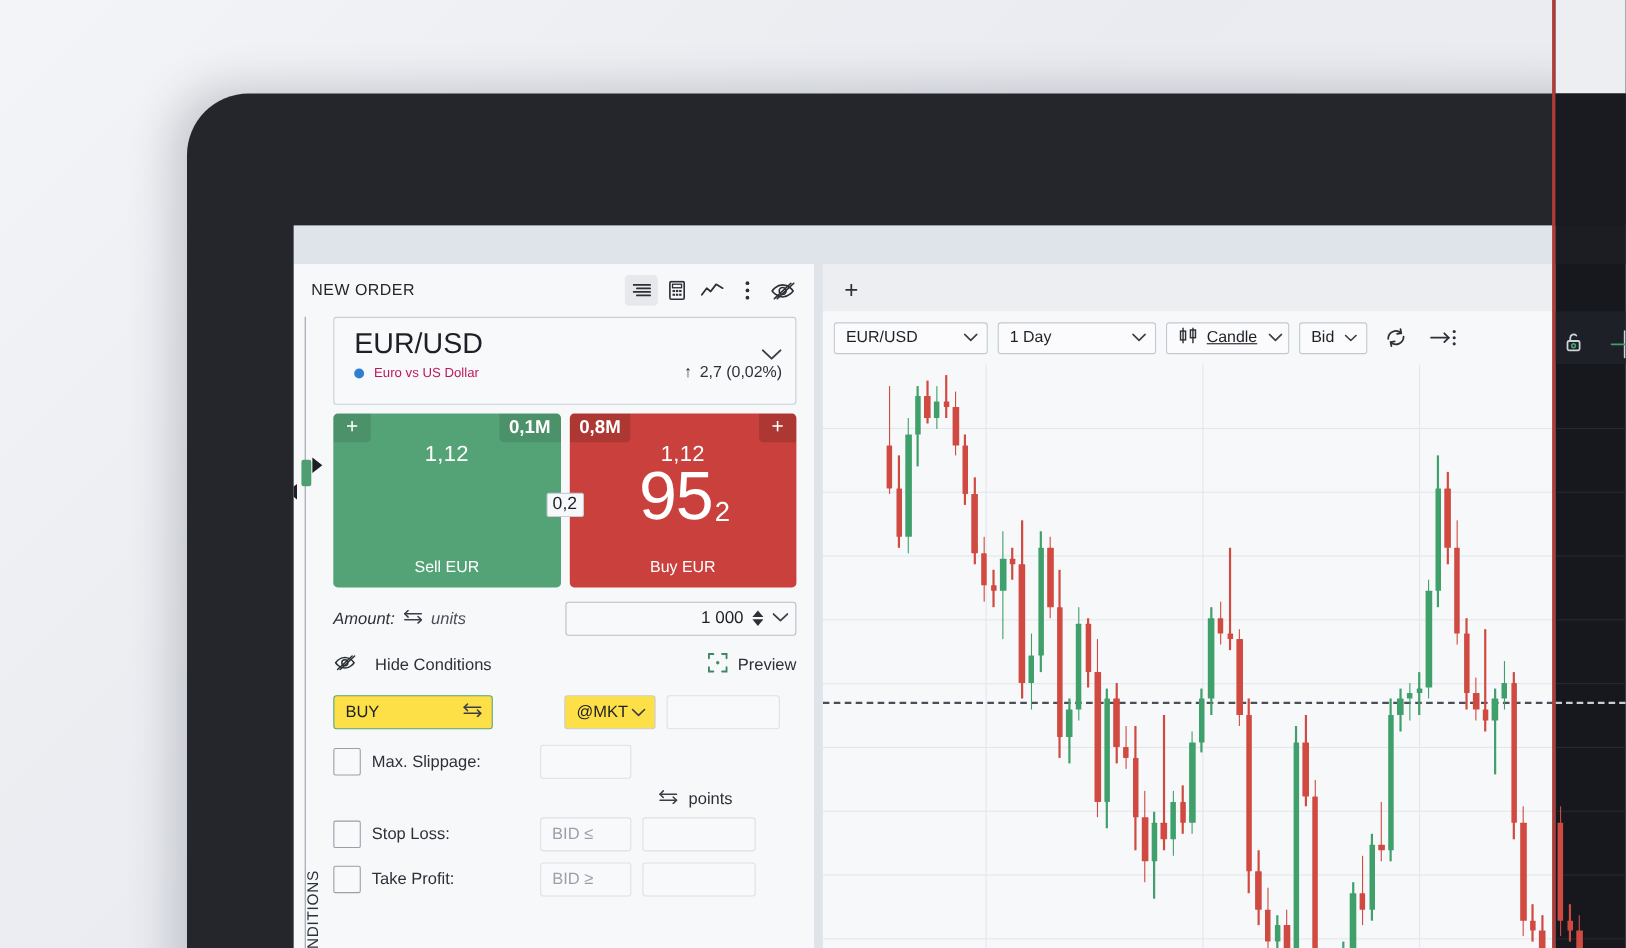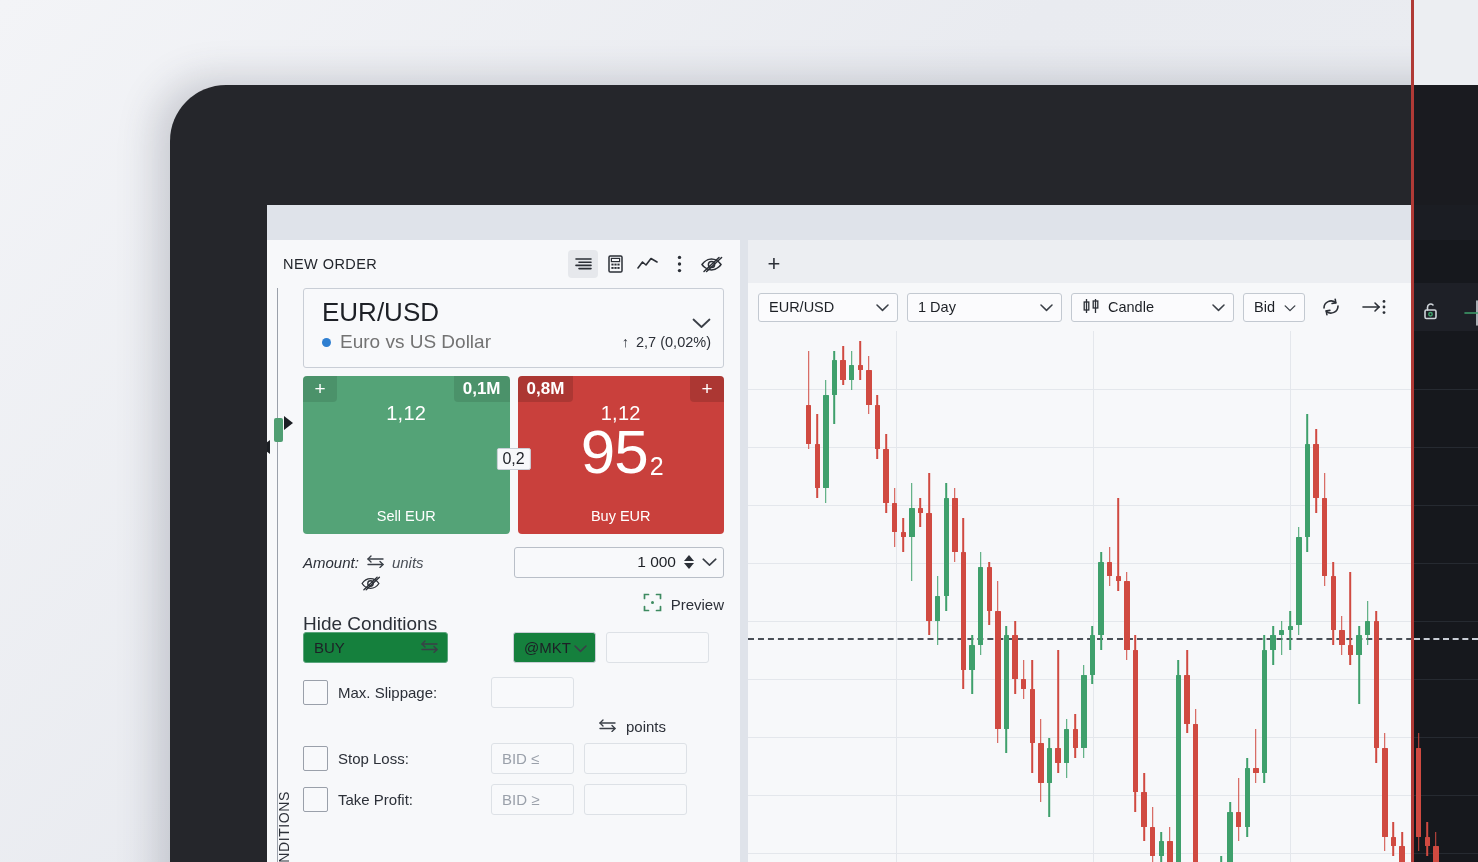--- a/index.html
+++ b/index.html
@@ -86,21 +86,21 @@
 
   
   .instrument {
     border: 1px solid #c9ced6; background: #f8f9fb; border-radius: 3px;
     height: 80px; padding: 6px 12px 0 18px; position: relative;
   }
   .instrument .name { font-size: 26px; color: #1d2026; line-height: 34px; }
   .instrument .chev { position:absolute; right: 12px; top: 26px; color:#3a3f47; }
   .instrument .sub { display:flex; align-items:center; margin-top: 2px; }
   .dot { width: 9px; height: 9px; border-radius: 50%; background: #2f7fd1; margin-right: 9px; }
-  .instrument .desc { font-size: 19px; color: #737373; }
+  .instrument .desc { font-size: 12px; color: #be185d; }
   .instrument .chg { margin-left: auto; font-size: 14.5px; color: #2c3038; display:flex; gap:7px; align-items:center; }
 
   
   .tiles { display: flex; margin-top: 8px; position: relative; height: 158px; }
   .tile {
     flex: 1; border-radius: 4px; position: relative; color: #fff; overflow: hidden;
   }
   .tile.sell { background: #54a377; margin-right: 4px; }
   .tile.buy  { background: #c9403c; margin-left: 4px; }
   .tile .corner {
@@ -137,26 +137,26 @@
     border-radius:3px; display:flex; align-items:center; padding: 0 6px 0 10px;
   }
   .amount-field .v { flex:1; text-align:right; font-size: 15.5px; color:#1d2026; }
   .stepper { display:flex; flex-direction:column; margin-left: 8px; line-height:0; }
   .stepper i { display:block; width:0;height:0; border-left:5px solid transparent;border-right:5px solid transparent; margin: 1px 0;}
   .stepper i.up { border-bottom:6px solid #2c3038; }
   .stepper i.dn { border-top:6px solid #2c3038; }
 
   
   .cond-head { display:flex; align-items:center; height: 36px; }
-  .cond-head .hc { display:flex; align-items:center; gap:17px; font-size:19px; color:#2c3038; cursor:pointer;flex-direction:column;}
+  .cond-head .hc { display:flex; align-items:center; gap:17px; font-size:15px; color:#2c3038; cursor:pointer;}
   .cond-head .pv { margin-left:auto; display:flex; align-items:center; gap:9px; font-size:15px; color:#2c3038; cursor:pointer;}
 
   .row { display:flex; align-items:center; gap: 10px; margin-top: 10px; }
   .inp {
-    height: 31px; border:1px solid #c9ced6; background:#15803d; border-radius:3px;
+    height: 31px; border:1px solid #c9ced6; background:#fde047; border-radius:3px;
     display:flex; align-items:center; padding: 0 8px 0 10px; font-size:15px; color:#1d2026;
   }
   .inp.green { border-color:#5aa57c; }
   .inp.ghost { color:#9aa0aa; background:#f8f9fb; border-color:#dde1e6;}
   .inp .ic { margin-left:auto; color:#4a4f57; }
   .side-inp { width: 145px; }
   .type-inp { width: 83px; }
   .val-inp  { width: 103px; }
   .cb { width: 25px; height: 25px; border:1px solid #9aa0aa; background:#f8f9fb; border-radius:2px; flex:none; cursor:pointer;}
   .cb-lbl { font-size:15px; color:#2c3038; }
@@ -180,22 +180,22 @@
   .tab .x { color:#3a3f47; font-size:18px; cursor:pointer; margin-left: 14px;}
   .tab-add { width: 40px; height:38px; display:flex;align-items:center;justify-content:center; font-size:22px; color:#2c3038; cursor:pointer;}
 
   .ctoolbar { height: 48px; display:flex; align-items:center; gap:9px; padding: 0 10px; }
   .sel {
     height: 29px; border:1px solid #c3c9d1; background:#fbfbfd; border-radius:3px;
     display:flex; align-items:center; padding: 0 8px 0 10px; font-size:14.5px; color:#1d2026; cursor:pointer;
   }
   .sel .cv { margin-left: auto; padding-left: 10px; color:#3a3f47; }
   .sel.symbol { width: 140px; }
-  .sel.tf { width: 155px; }
-  .sel.ctype { width: 163px; }
+  .sel.tf { width: 144px; }
+  .sel.ctype { width: 112px; text-decoration: underline; }
   .sel.price { width: 62px; }
   .tbtn { width: 34px; height: 30px; display:flex;align-items:center;justify-content:center;color:#2c3038;cursor:pointer;}
 
   .plot { position:absolute; left:0; right:0; top: 91px; bottom: 0; overflow:hidden; }
   .gl { position:absolute; background:#e4e7ec; }
   .gl.h { left:0; right:0; height:1px; }
   .gl.v { top:0; bottom:0; width:1px; }
   .dash {
     position:absolute; left:0; right:0; height:0;
     border-top: 2px dashed #4a4f57;

